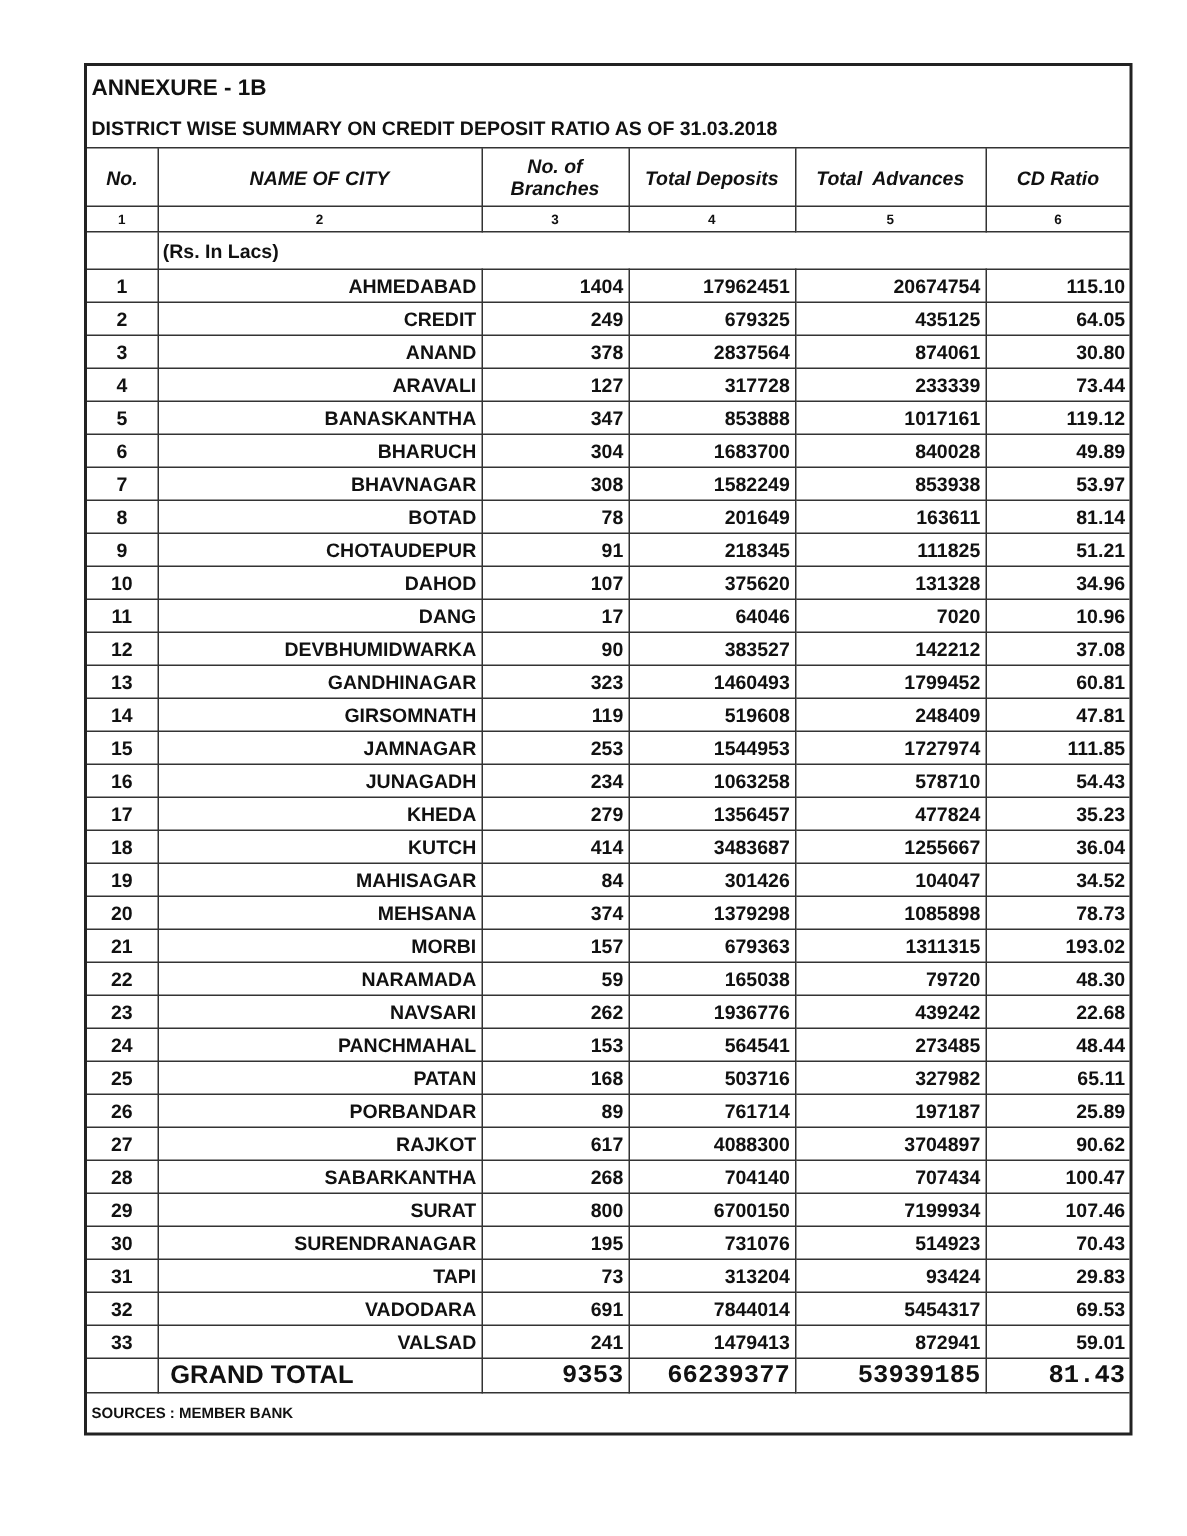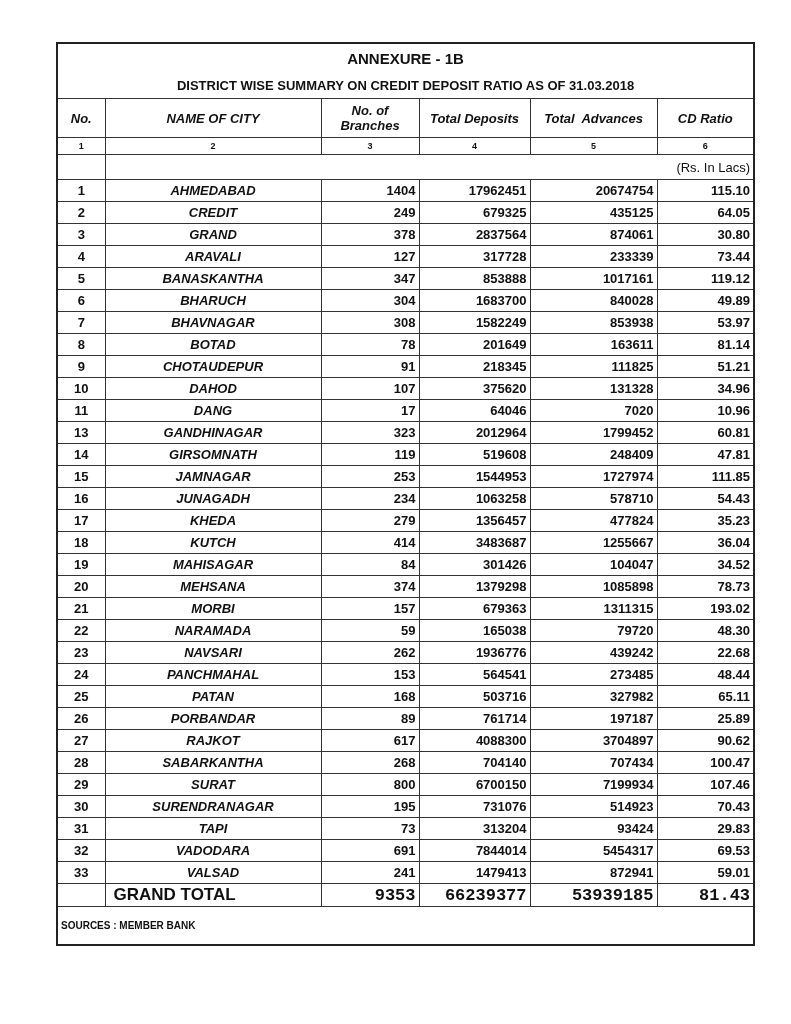--- a/index.html
+++ b/index.html
@@ -2,32 +2,32 @@
 <html><head>
 <meta charset="utf-8">
 <style>
   html, body { margin:0; padding:0; background:#ffffff; }
   body { width:791px; height:1024px; position:relative; font-family:"Liberation Sans", sans-serif; color:#111; }
   .sheet { position:absolute; left:56px; top:42px; width:699px; border:2px solid #222; box-sizing:border-box; }
   table { border-collapse:collapse; width:100%; table-layout:fixed; }
   td, th { border:1px solid #333; padding:0 3px; font-size:13px; font-weight:bold; white-space:nowrap; overflow:hidden; }
   tr > *:first-child { border-left:none; }
   tr > *:last-child { border-right:none; }
-  .sub-row td { height:26px; text-align:center; font-size:13px; border-top:none; }
+  .sub-row td { height:26px; text-align:left; font-size:13px; border-top:none; }
   .hdr th { height:38px; font-size:13px; text-align:center; line-height:15px;font-style:italic; }
   .colnum td { height:16px; font-size:9px; text-align:center; }
-  .unit td { height:24px; font-weight:normal; font-size:13px; text-align:right; }
+  .unit td { height:24px; font-weight:bold; font-size:13px; }
   .data td { height:21px; font-size:13px; }
   .data td.num { text-align:right; }
   .data td.idx { text-align:center; }
-  .data td.name { text-align:center;font-style:italic; }
+  .data td.name { text-align:right; }
   .total td { height:22px; font-size:17px;margin-top:36px; }
   .total td.num { text-align:right;font-family:Liberation Mono, monospace; }
   .total td.name { text-align:left; padding-left:8px; }
-  .src td { height:37px; font-size:10px; text-align:left; border-bottom:none; }
+  .src td { height:26px; font-size:10px; text-align:left; border-bottom:none; }
 </style>
 </head>
 <body>
 
 <div class="sheet">
   <table>
     <colgroup>
       <col style="width:47px">
       <col style="width:216px">
       <col style="width:98px">
@@ -75,21 +75,21 @@
         <tr class="data">
           <td class="idx">2</td>
           <td class="name">CREDIT</td>
           <td class="num">249</td>
           <td class="num">679325</td>
           <td class="num">435125</td>
           <td class="num">64.05</td>
         </tr>
         <tr class="data">
           <td class="idx">3</td>
-          <td class="name">GRAND</td>
+          <td class="name">ANAND</td>
           <td class="num">378</td>
           <td class="num">2837564</td>
           <td class="num">874061</td>
           <td class="num">30.80</td>
         </tr>
         <tr class="data">
           <td class="idx">4</td>
           <td class="name">ARAVALI</td>
           <td class="num">127</td>
           <td class="num">317728</td>
@@ -146,24 +146,32 @@
         </tr>
         <tr class="data">
           <td class="idx">11</td>
           <td class="name">DANG</td>
           <td class="num">17</td>
           <td class="num">64046</td>
           <td class="num">7020</td>
           <td class="num">10.96</td>
         </tr>
         <tr class="data">
+          <td class="idx">12</td>
+          <td class="name">DEVBHUMIDWARKA</td>
+          <td class="num">90</td>
+          <td class="num">383527</td>
+          <td class="num">142212</td>
+          <td class="num">37.08</td>
+        </tr>
+        <tr class="data">
           <td class="idx">13</td>
           <td class="name">GANDHINAGAR</td>
           <td class="num">323</td>
-          <td class="num">2012964</td>
+          <td class="num">1460493</td>
           <td class="num">1799452</td>
           <td class="num">60.81</td>
         </tr>
         <tr class="data">
           <td class="idx">14</td>
           <td class="name">GIRSOMNATH</td>
           <td class="num">119</td>
           <td class="num">519608</td>
           <td class="num">248409</td>
           <td class="num">47.81</td>

